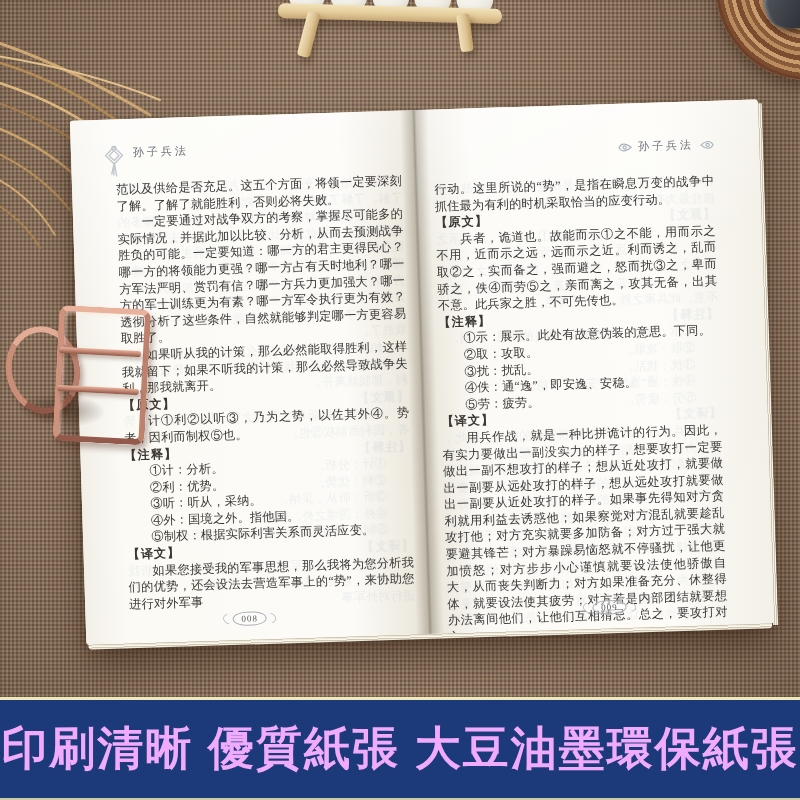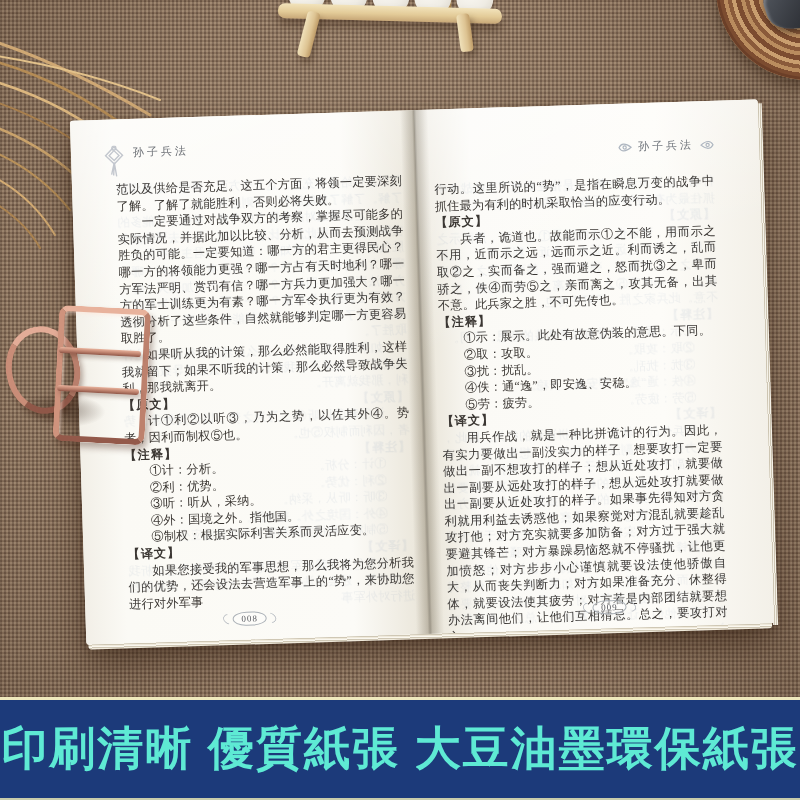--- a/index.html
+++ b/index.html
@@ -104,21 +104,21 @@
   .clip-bar{position:absolute;left:44px;width:82px;height:6px;border-radius:3px;
     background:linear-gradient(180deg,#e8b29c 0%,#bd816d 55%,#8f5748 100%);
     box-shadow:2px 3px 4px rgba(70,35,20,.3);}
   .clip-bar1{top:50px;} .clip-bar2{top:88px;}
 
   
   .banner{position:absolute;left:0;right:0;top:697px;height:103px;box-sizing:border-box;
     background:#1c3a7a;border-top:3px solid #efe9bd;border-bottom:2px solid #c9ccab;}
   .banner-text{height:98px;display:flex;align-items:center;justify-content:center;
     font-family:"Liberation Sans","DejaVu Sans",sans-serif;font-weight:700;
-    font-size:46px;letter-spacing:2px;color:#5eead4;white-space:nowrap;}
+    font-size:46px;letter-spacing:2px;color:#f0abfc;white-space:nowrap;}
 </style>
 </head>
 <body>
 
 <div class="scene">
   <div class="burlap"></div>
 
   <svg class="straw" width="180" height="250" viewBox="0 0 180 250">
     <g fill="none" stroke-linecap="round">
       <path d="M-10,40 C50,60 100,85 150,115" stroke="#cfa874" stroke-width="3"></path>

